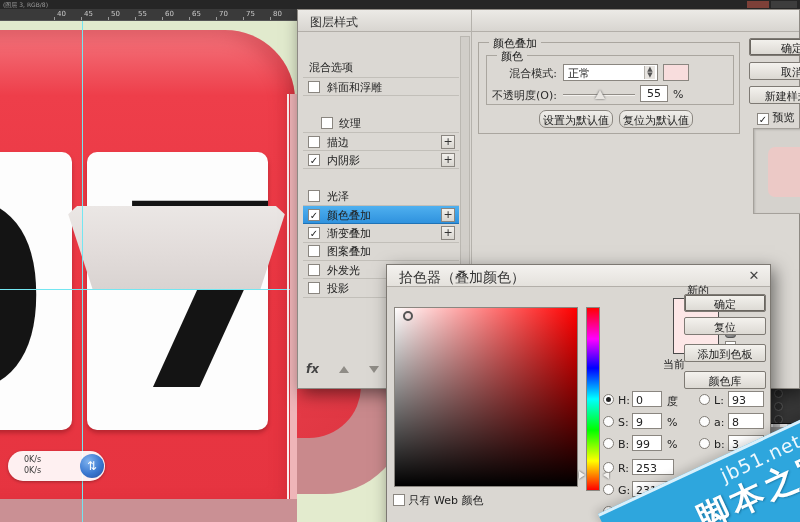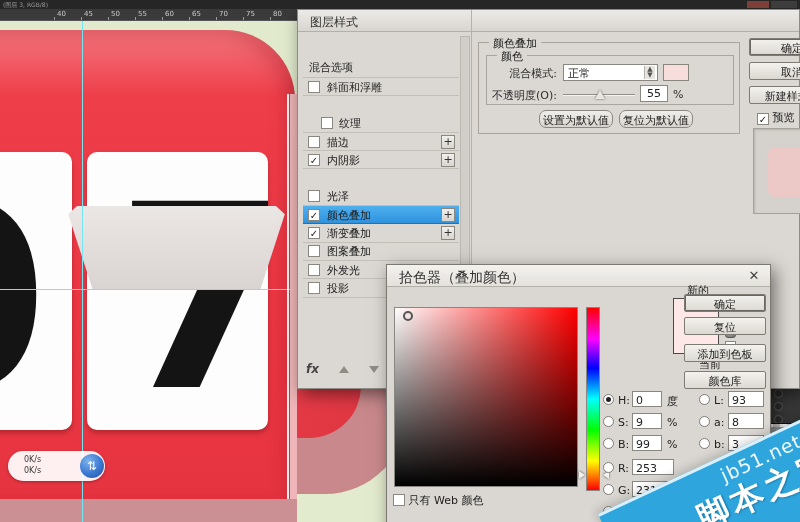--- a/index.html
+++ b/index.html
@@ -135,21 +135,21 @@
     background-color:#f00; }
   #cp-marker { position:absolute; left:8px; top:3px; width:10px; height:10px; border:2px solid #555; border-radius:50%; }
   #cp-hue { position:absolute; left:199px; top:42px; width:14px; height:184px; border:1px solid #8a8680;
     background:linear-gradient(180deg,#f00 0%,#f0f 17%,#00f 33%,#0ff 50%,#0f0 67%,#ff0 84%,#f00 100%); }
   .hue-arrow { position:absolute; top:206px; width:0; height:0;
     border-top:4px solid transparent; border-bottom:4px solid transparent; }
   #hue-arrow-l { left:192px; border-left:6px solid #f4f2ef; filter:drop-shadow(0 0 1px #444); }
   #hue-arrow-r { left:216px; border-right:6px solid #f4f2ef; filter:drop-shadow(0 0 1px #444); }
   #cp-swatch { position:absolute; left:286px; top:33px; width:46px; height:56px; border:1px solid #4a4a4a; }
   #cp-new-lbl { position:absolute; left:288px; top:18px; width:46px; text-align:center; font-size:11px; }
-  #cp-cur-lbl { position:absolute; left:288px; top:92px; width:46px; text-align:right; font-size:11px; }
+  #cp-cur-lbl { position:absolute; left:276px; top:92px; width:46px; text-align:left; font-size:11px; }
   #gamut-icon { position:absolute; left:338px; top:62px; width:11px; height:11px; border-radius:3px;
     background:radial-gradient(circle at 35% 30%, #bbb, #6b6b6b); border:1px solid #555; }
   #websafe-swatch { position:absolute; left:338px; top:76px; width:11px; height:11px; background:#fff; border:1px solid #8a8680; }
   .cp-btn { position:absolute; left:297px; width:82px; height:18px; background:linear-gradient(#f4f2ee,#dcd9d3);
     border:1px solid #7e7a74; border-radius:2px; font-size:11px; text-align:center; padding-top:2px; }
   .cp-btn.default { box-shadow:0 0 0 1px #6a6660 inset; }
   .val-row { position:absolute; height:16px; font-size:11px; }
   .radio { position:absolute; width:11px; height:11px; border-radius:50%; background:#fdfdfd; border:1px solid #807c76; top:1px; }
   .radio.on::after { content:""; position:absolute; left:2px; top:2px; width:5px; height:5px; border-radius:50%; background:#222; }
   .val-lbl { position:absolute; top:1px; }

